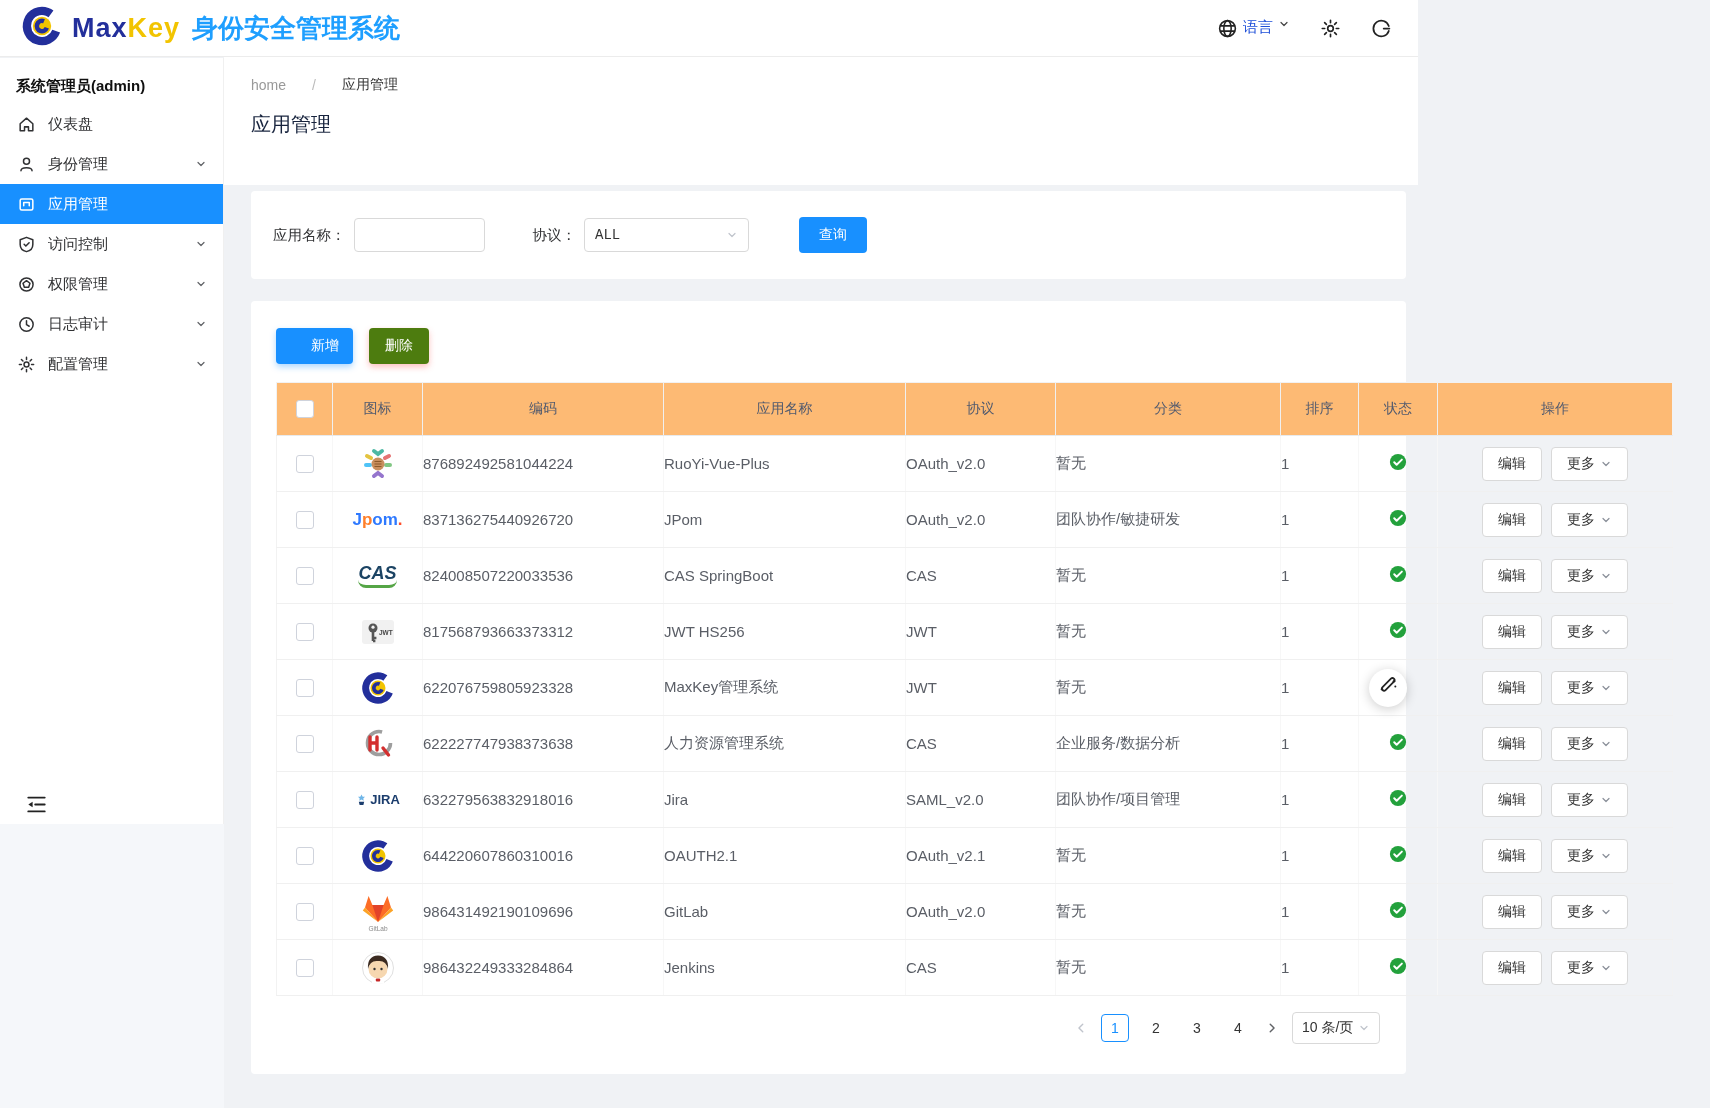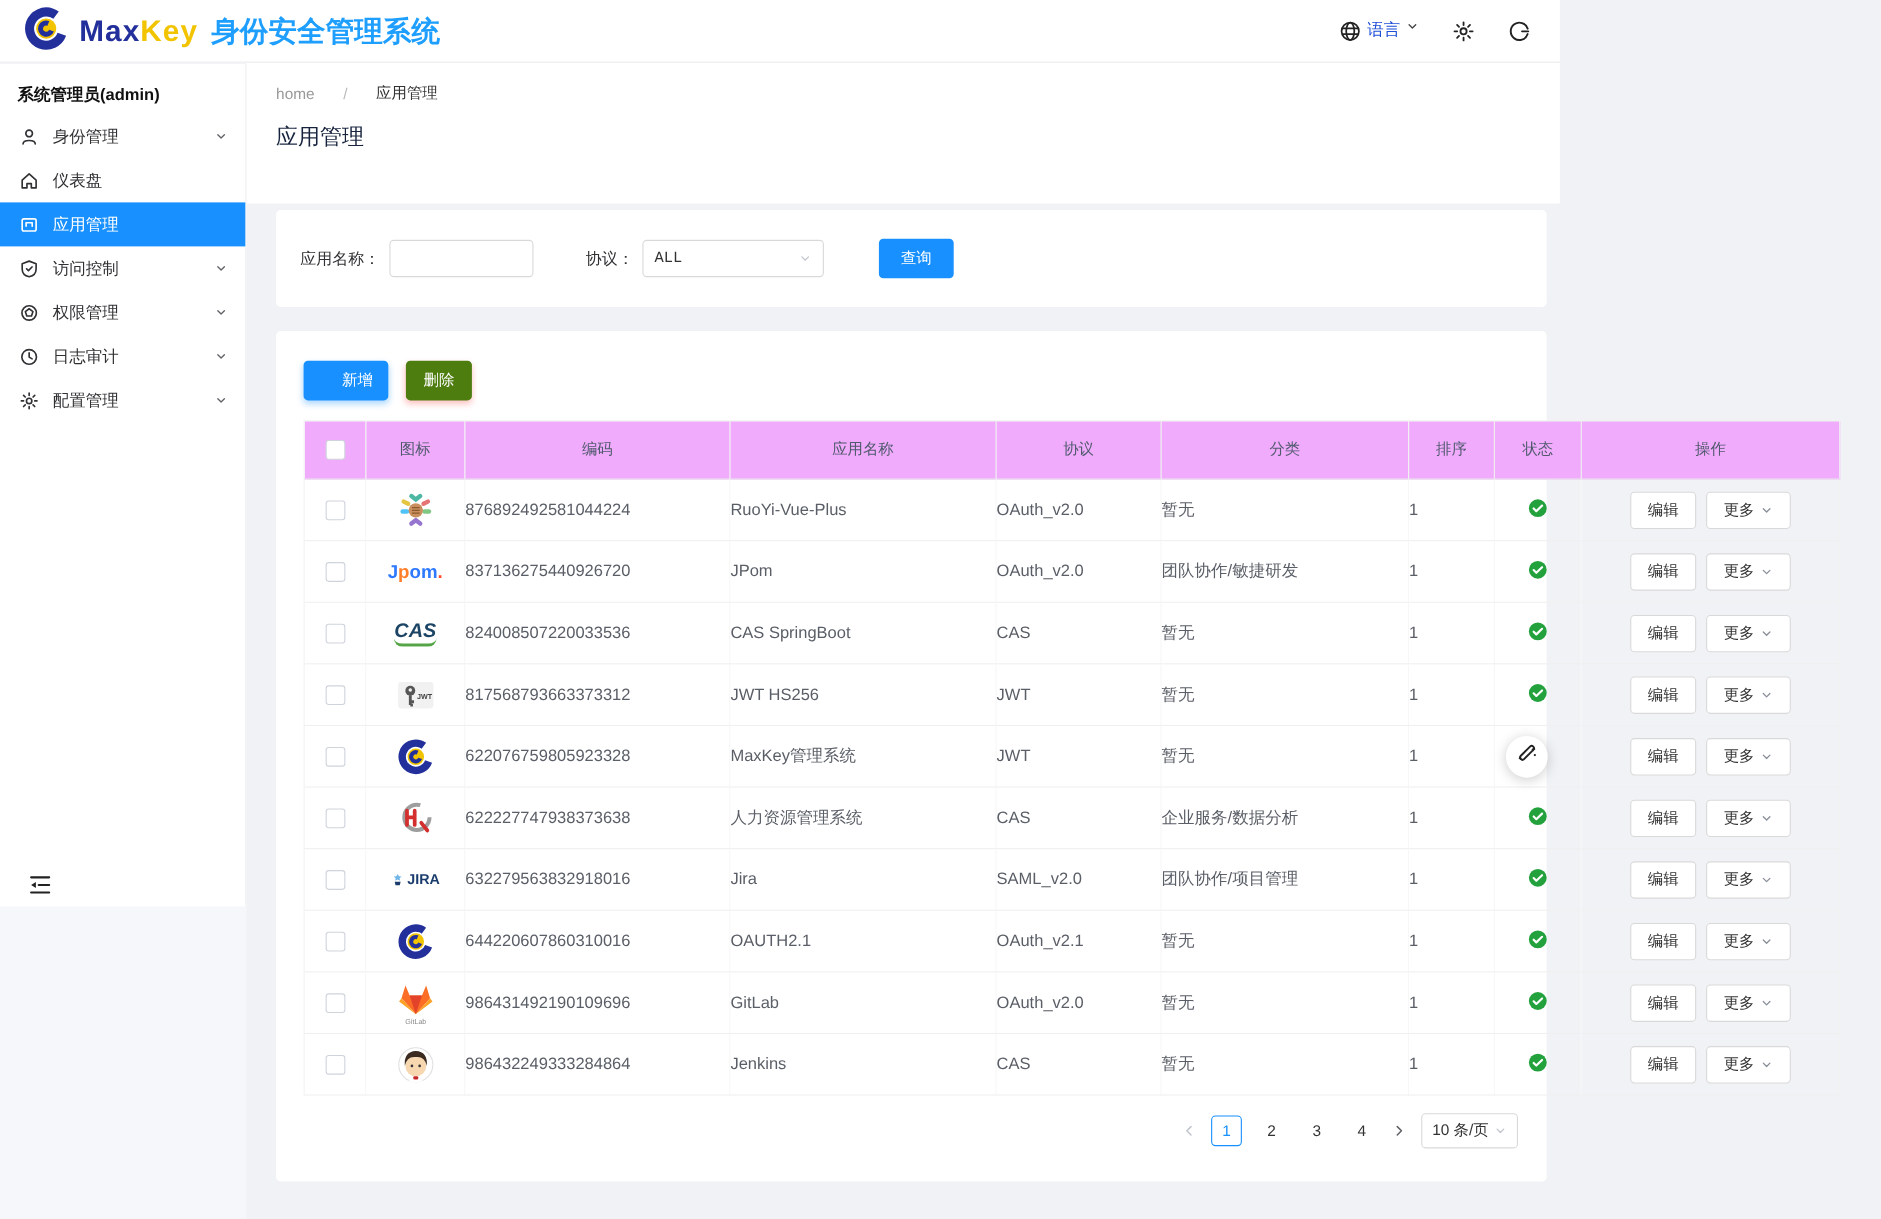--- a/index.html
+++ b/index.html
@@ -65,21 +65,21 @@
 
   
   .table-card{padding:27px 26px 30px 25px;box-sizing:border-box;}
   .toolbar{display:flex;gap:16px;}
   .btn{height:36px;min-width:60px;border:none;border-radius:4px;color:#fff;font-size:14px;cursor:pointer;font-family:inherit;padding:0 14px;}
   .btn-add{background:#1890ff;box-shadow:0 3px 6px rgba(24,144,255,.35);padding-left:35px;}
   .btn-del{background:#4d7c0f;box-shadow:0 3px 6px rgba(248,81,77,.35);}
 
   table.tbl{margin-top:18px;border-collapse:collapse;width:1396px;table-layout:fixed;
             font-size:15px;color:#5a5e66;border:1px solid #f2f2f2;}
-  .tbl th{height:50px;background:#f0abfc;font-weight:normal;font-size:14px;color:#515a6e;
+  .tbl th{height:50px;background:#fdba74;font-weight:normal;font-size:14px;color:#515a6e;
           border-bottom:1px solid #e8eaec;border-right:1px solid #f0f0f0;text-align:center;}
   .tbl td{height:55px;border-bottom:1px solid #f0f0f0;border-right:1px solid #f7f7f7;
           padding:0;white-space:nowrap;overflow:hidden;}
   .tbl th:last-child,.tbl td:last-child{border-right:none;}
   .td-left{padding-left:12px;text-align:left;}
   .td-center{text-align:center;}
   .cbx{display:inline-block;width:16px;height:16px;border:1px solid #cfd3dc;border-radius:3px;
        background:#fff;vertical-align:middle;cursor:pointer;}
   .icon-cell{display:flex;align-items:center;justify-content:center;height:55px;}
   .act-wrap{display:flex;align-items:center;justify-content:center;gap:9px;}
@@ -159,38 +159,38 @@
         </span>
     </div>
   </header>
 
   <aside class="sidebar">
     <div class="sidebar-user">系统管理员(admin)</div>
     <nav class="menu" id="menu">
         <div class="menu-item">
           <span class="mi-icon">
             <svg width="19" height="19" viewBox="0 0 24 24" fill="none" xmlns="http://www.w3.org/2000/svg">
+              <path d="M4 11 L12 4 L20 11 V20 H14.5 V15 H9.5 V20 H4 Z" stroke="currentColor" stroke-width="1.9" stroke-linecap="round" stroke-linejoin="round"></path>
+            </svg>
+          </span>
+          <span class="mi-label">仪表盘</span>
+        </div>
+        <div class="menu-item">
+          <span class="mi-icon">
+            <svg width="19" height="19" viewBox="0 0 24 24" fill="none" xmlns="http://www.w3.org/2000/svg">
               <circle cx="12" cy="8" r="3.8" stroke="currentColor" stroke-width="1.9" stroke-linecap="round" stroke-linejoin="round"></circle>
               <path d="M5 20 C5 14.8 19 14.8 19 20" stroke="currentColor" stroke-width="1.9" stroke-linecap="round" stroke-linejoin="round"></path>
             </svg>
           </span>
           <span class="mi-label">身份管理</span>
           <span class="mi-chevron">
             <svg width="12" height="12" viewBox="0 0 24 24" fill="none" xmlns="http://www.w3.org/2000/svg">
               <path d="M6 9 l6 6 6 -6" stroke="#606266" stroke-width="2.4" stroke-linecap="round" stroke-linejoin="round"></path>
             </svg>
           </span>
-        </div>
-        <div class="menu-item">
-          <span class="mi-icon">
-            <svg width="19" height="19" viewBox="0 0 24 24" fill="none" xmlns="http://www.w3.org/2000/svg">
-              <path d="M4 11 L12 4 L20 11 V20 H14.5 V15 H9.5 V20 H4 Z" stroke="currentColor" stroke-width="1.9" stroke-linecap="round" stroke-linejoin="round"></path>
-            </svg>
-          </span>
-          <span class="mi-label">仪表盘</span>
         </div>
         <div class="menu-item active">
           <span class="mi-icon">
             <svg width="19" height="19" viewBox="0 0 24 24" fill="none" xmlns="http://www.w3.org/2000/svg">
               <rect x="4" y="5" width="16" height="14" rx="2" stroke="currentColor" stroke-width="1.9" stroke-linecap="round" stroke-linejoin="round"></rect>
               <path d="M8.5 9.5 v4 M15.5 9.5 v4 M8.5 9.5 h7" stroke="currentColor" stroke-width="1.9" stroke-linecap="round" stroke-linejoin="round"></path>
             </svg>
           </span>
           <span class="mi-label">应用管理</span>
         </div>

